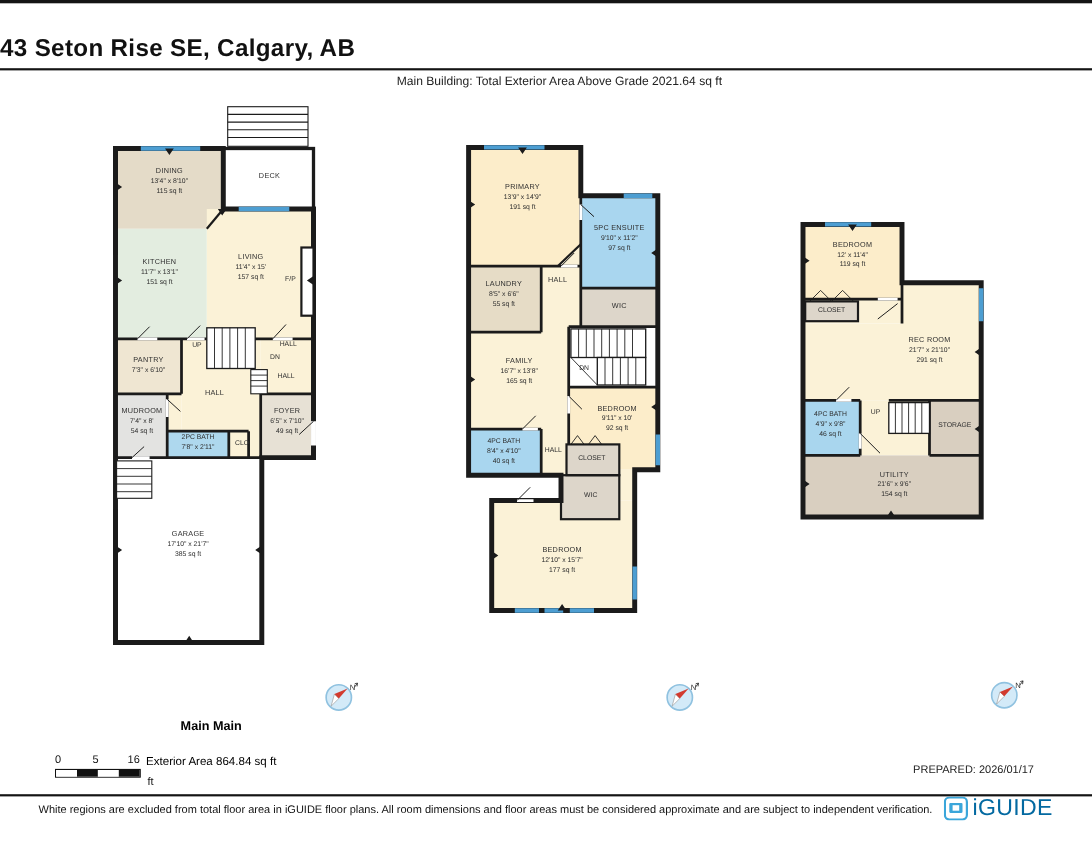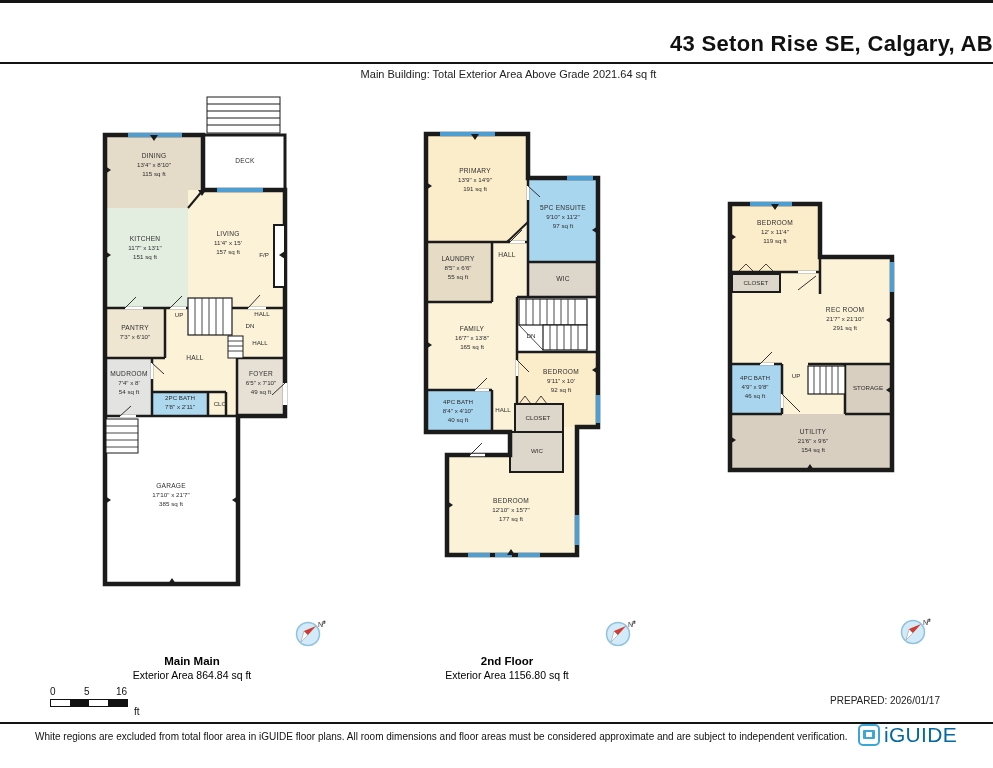--- a/index.html
+++ b/index.html
@@ -1,32 +1,32 @@
 <!DOCTYPE html>
 <html><head>
 <meta charset="utf-8">
 <style>
   *{margin:0;padding:0;box-sizing:border-box}
   html,body{background:#fff}
   #stage{position:relative;width:993px;height:768px;background:#fff;overflow:hidden;
          font-family:"Liberation Sans",sans-serif;color:#111}
   .topbar{position:absolute;left:0;top:0;width:100%;height:3px;background:#141414}
-  .title{position:absolute;top:31px;left:0;width:100%;text-align:right;
+  .title{position:absolute;top:31px;left:0;width:100%;text-align:left;
          font-size:22px;font-weight:bold;letter-spacing:.3px;color:#111}
   .titlerule{position:absolute;top:62px;left:0;width:100%;height:2px;background:#141414}
   .subtitle{position:absolute;top:68px;left:12px;width:100%;text-align:center;font-size:11px;color:#222}
   .plan{position:absolute}
   .plan svg{position:absolute;left:0;top:0}
   .rl{position:absolute;transform:translate(-50%,-50%);text-align:center;color:#2e2e2e;
       white-space:nowrap;line-height:1.45;z-index:5}
   .rl .nm{display:block;font-size:6.6px;letter-spacing:.25px}
   .rl .dm{display:block;font-size:6.2px}
   .cap{position:absolute;width:220px;text-align:center;color:#000}
   .cap .t{font-size:11.5px;font-weight:bold}
-  .cap .a{font-size:10.5px;margin-top:2px}
+  .cap .a{font-size:10.5px;margin-top:19px}
   .compass{position:absolute;width:34px;height:34px}
   .scalebar{position:absolute;left:50px;top:686px;width:150px;height:26px}
   .scalebar .num{position:absolute;top:0;font-size:10px;color:#111}
   .scalebar .bar{position:absolute;left:0;top:13px;width:78px;height:8px;border:1px solid #111;display:flex}
   .scalebar .seg{flex:1 1 auto;height:100%}
   .scalebar .unit{position:absolute;left:84px;top:20px;font-size:10px;color:#111}
   .prepared{position:absolute;top:695px;right:53px;font-size:10px;color:#222}
   .footrule{position:absolute;top:722px;left:0;width:100%;height:2px;background:#141414}
   .disclaimer{position:absolute;top:731px;left:35px;font-size:10px;color:#111}
   .logo{position:absolute;top:723px;right:36px;display:flex;align-items:center;gap:4px}
@@ -340,24 +340,20 @@
       <polygon points="22,9 10,14 14,18" fill="#d23b2f"></polygon>
       <text x="24" y="10" font-size="7" fill="#333">N</text>
       <path d="M28,8 L31,4 M31,4 L28.5,4.6 M31,4 L30.6,7" stroke="#333" stroke-width="0.8" fill="none"></path>
     </svg>
   </div>
 
   <div class="cap" style="left:82px;top:655px">
     <div class="t">Main Main</div>
     <div class="a">Exterior Area 864.84 sq ft</div>
   </div>
-  <div class="cap" style="left:397px;top:655px">
-    <div class="t">2nd Floor</div>
-    <div class="a">Exterior Area 1156.80 sq ft</div>
-  </div>
 
   <div class="scalebar">
     <span class="num" style="left:0">0</span>
     <span class="num" style="left:34px">5</span>
     <span class="num" style="left:66px">16</span>
     <div class="bar">
       <div class="seg" style="background:#fff"></div>
       <div class="seg" style="background:#111"></div>
       <div class="seg" style="background:#fff"></div>
       <div class="seg" style="background:#111"></div>

